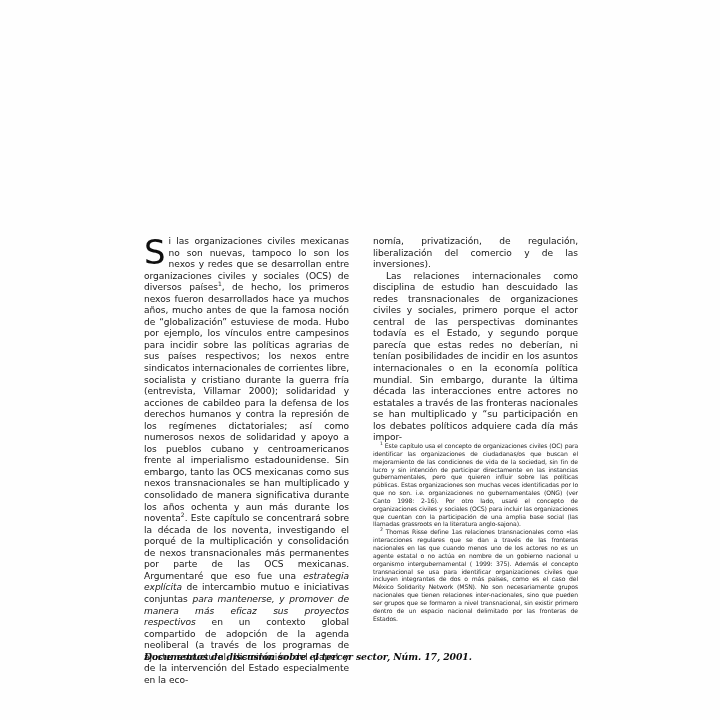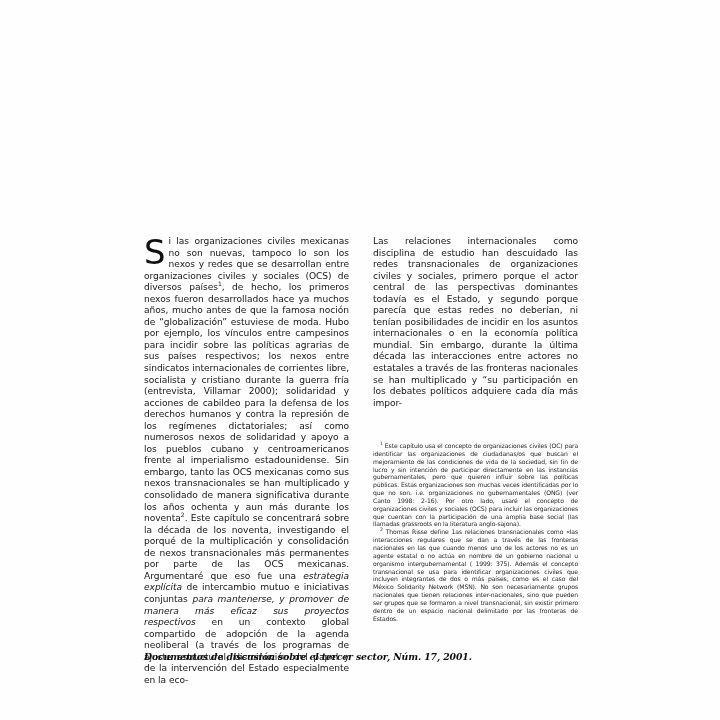--- a/index.html
+++ b/index.html
@@ -133,20 +133,21 @@
 <div class="page">
 
   <div class="content">
     <div class="columns">
 
       <div class="col">
         <p class="body"><span class="dropcap">S</span><span>i las organizaciones civiles mexicanas no son nuevas, tampoco lo son los nexos y redes que se desarrollan entre organizaciones civiles y sociales (OCS) de diversos países</span><sup class="fn">1</sup><span>, de hecho, los primeros nexos fueron desarrollados hace ya muchos años, mucho antes de que la famosa noción de “globalización” estuviese de moda. Hubo por ejemplo, los vínculos entre campesinos para incidir sobre las políticas agrarias de sus países respectivos; los nexos entre sindicatos internacionales de corrientes libre, socialista y cristiano durante la guerra fría (entrevista, Villamar 2000); solidaridad y acciones de cabildeo para la defensa de los derechos humanos y contra la represión de los regímenes dictatoriales; así como numerosos nexos de solidaridad y apoyo a los pueblos cubano y centroamericanos frente al imperialismo estadounidense. Sin embargo, tanto las OCS mexicanas como sus nexos transnacionales se han multiplicado y consolidado de manera significativa durante los años ochenta y aun más durante los noventa</span><sup class="fn">2</sup><span>. Este capítulo se concentrará sobre la década de los noventa, investigando el porqué de la multiplicación y consolidación de nexos transnacionales más permanentes por parte de las OCS mexicanas. Argumentaré que eso fue una </span><em class="emph">estrategia explícita</em><span> de intercambio mutuo e iniciativas conjuntas </span><em class="emph">para mantenerse, y promover de manera más eficaz sus proyectos respectivos</em><span> en un contexto global compartido de adopción de la agenda neoliberal (a través de los programas de ajuste estructural, disminución del papel y de la intervención del Estado especialmente en la eco-</span></p>
       </div>
 
       <div class="col">
+        <p class="body">nomía, privatización, de regulación, liberalización del comercio y de las inversiones).</p>
         <p class="body">Las relaciones internacionales como disciplina de estudio han descuidado las redes transnacionales de organizaciones civiles y sociales, primero porque el actor central de las perspectivas dominantes todavía es el Estado, y segundo porque parecía que estas redes no deberían, ni tenían posibilidades de incidir en los asuntos internacionales o en la economía política mundial. Sin embargo, durante la última década las interacciones entre actores no estatales a través de las fronteras nacionales se han multiplicado y “su participación en los debates políticos adquiere cada día más impor-</p>
 
         <div class="footnotes">
           <p class="footnote"><sup>1</sup> <span>Este capítulo usa el concepto de organizaciones civiles (OC) para identificar las organizaciones de ciudadanas/os que buscan el mejoramiento de las condiciones de vida de la sociedad, sin fin de lucro y sin intención de participar directamente en las instancias gubernamentales, pero que quieren influir sobre las políticas públicas. Estas organizaciones son muchas veces identificadas por lo que no son. i.e. organizaciones no gubernamentales (ONG) (ver Canto 1998: 2-16). Por otro lado, usaré el concepto de organizaciones civiles y sociales (OCS) para incluir las organizaciones que cuentan con la participación de una amplia base social (las llamadas grassroots en la literatura anglo-sajona).</span></p>
           <p class="footnote"><sup>2</sup> <span>Thomas Risse define 1as relaciones transnacionales como «las interacciones regulares que se dan a través de las fronteras nacionales en las que cuando menos uno de los actores no es un agente estatal o no actúa en nombre de un gobierno nacional u organismo intergubernamental ( 1999: 375). Además el concepto transnacional se usa para identificar organizaciones civiles que incluyen integrantes de dos o más países, como es el caso del México Solidarity Network (MSN). No son necesariamente grupos nacionales que tienen relaciones inter-nacionales, sino que pueden ser grupos que se formaron a nivel transnacional, sin existir primero dentro de un espacio nacional delimitado por las fronteras de Estados.</span></p>
         </div>
       </div>
 
     </div>
   </div>

